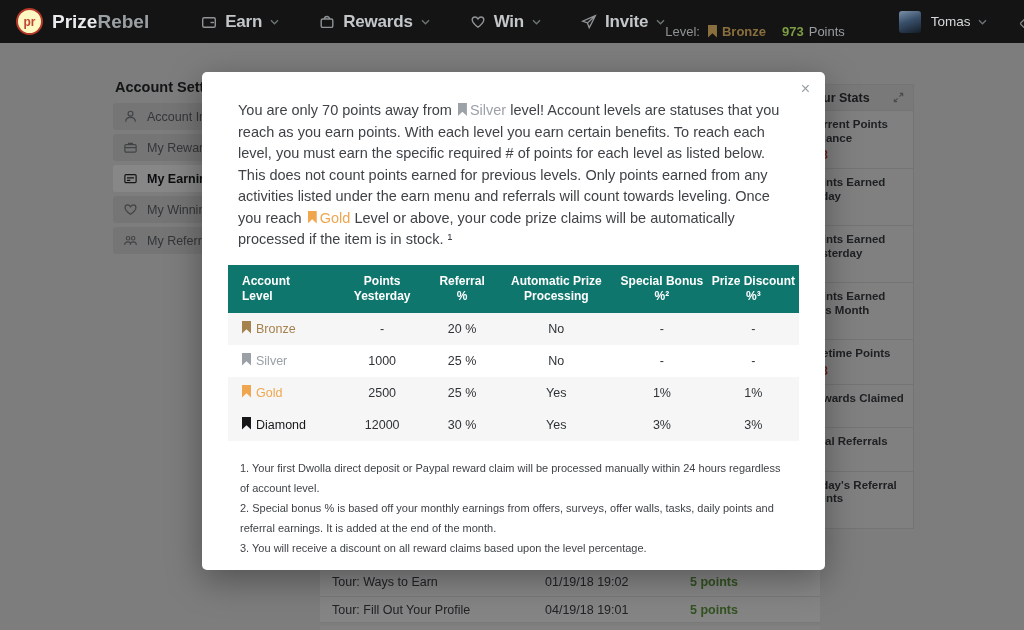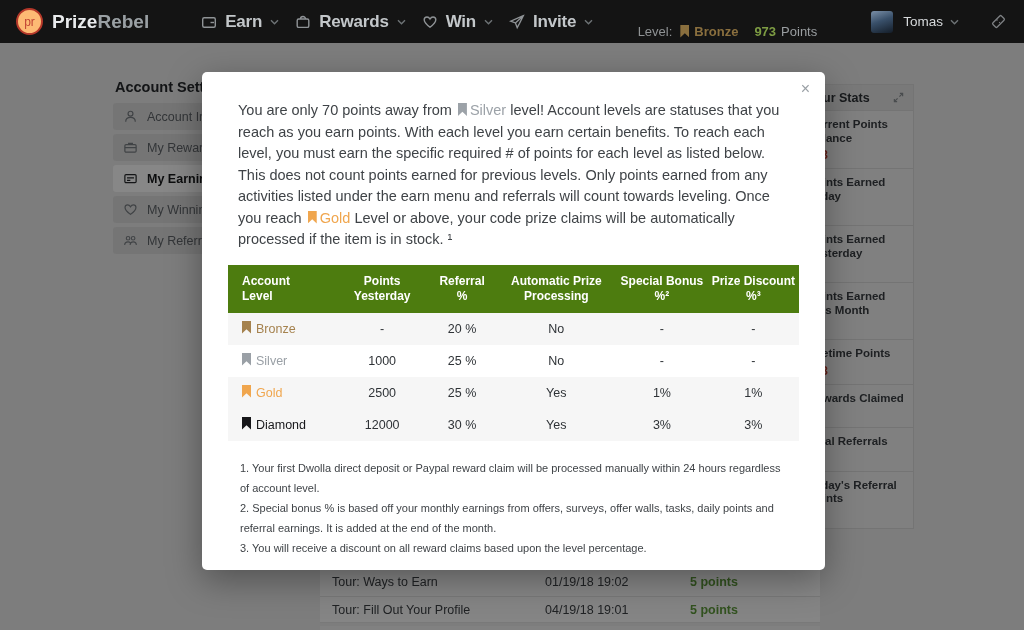--- a/index.html
+++ b/index.html
@@ -4,26 +4,26 @@
 <style>
   * { box-sizing: border-box; margin: 0; padding: 0; }
   html,body { width:1024px; height:630px; }
   body { font-family:"Liberation Sans", sans-serif; }
   .screen { position:relative; width:1024px; height:630px; overflow:hidden; background:#ececec; }
 
   
   .nav { position:absolute; top:0; left:0; right:0; height:43px; background:#141414;
          display:flex; align-items:center; padding:0 16px; z-index:20; }
   .brand { display:flex; align-items:center; gap:9px; cursor:pointer; }
-  .logo-circle { width:27px; height:27px; border-radius:50%; background:#fdba74;
-                 border:2px solid #b5382a; color:#c14434; font-weight:normal; font-size:12px;
+  .logo-circle { width:27px; height:27px; border-radius:50%; background:#fef9c3;
+                 border:2px solid #b5382a; color:#c14434; font-weight:bold; font-size:12px;
                  display:flex; align-items:center; justify-content:center; }
   .brand-bold { color:#e9ebed; font-weight:bold; font-size:19px; }
   .brand-light { color:#9aa0a4; font-weight:bold; font-size:19px; }
-  .menus { display:flex; align-items:center; gap:16px; margin-left:52px; }
+  .menus { display:flex; align-items:center; gap:40px; margin-left:52px; }
   .menu-item { display:flex; align-items:center; gap:8px; color:#c3c7ca; font-size:17px;
                font-weight:bold; letter-spacing:-0.2px; cursor:pointer; }
   .menu-item svg.mi { stroke:#8f9396; }
   .chev { stroke:#6e7376; }
   .nav-right { margin-left:auto; display:flex; align-items:center; }
   .level-group { display:flex; align-items:center; font-size:13px; cursor:pointer;margin-top:19px; }
   .level-label { color:#8f9294; margin-right:8px; }
   .ribbon { display:inline-block; width:9px; height:13px;
             clip-path:polygon(0 0,100% 0,100% 100%,50% 68%,0 100%); }
   .level-name { color:#8a6f3e; font-weight:bold; margin-left:5px; }
@@ -70,21 +70,21 @@
   .modal { position:absolute; left:202px; top:72px; width:623px; height:498px; background:#fff;
            border-radius:5px; z-index:10; box-shadow:0 10px 35px rgba(0,0,0,0.35); }
   .modal-close { position:absolute; top:9px; right:15px; color:#9aa0a5; font-size:16px;
                  cursor:pointer; line-height:1; }
   .modal-intro { margin:28px 36px 0; font-size:14.5px; line-height:21.5px; color:#3f4347; }
   .silver-txt { color:#9ca2a8; }
   .gold-txt { color:#f0a64e; }
   .intro-ribbon { margin:0 3px 0 2px; vertical-align:-1px; }
 
   table.lvl-table { border-collapse:collapse; margin:14px 26px 0; width:571px; table-layout:fixed; }
-  .lvl-table th { background:#4d7c0f; color:#fff; font-size:12px; font-weight:bold;
+  .lvl-table th { background:#0f766e; color:#fff; font-size:12px; font-weight:bold;
                   padding:9px 4px; line-height:15px; text-align:center; }
   .lvl-table th:first-child { text-align:left; padding-left:14px; }
   .lvl-table td { font-size:12.5px; color:#2f3337; text-align:center; height:32px; padding:0 4px; }
   .lvl-table td:first-child { text-align:left; padding-left:14px; }
   .lvl-table tr.striped td { background:#f6f6f6; }
   .lvl-name { font-weight:normal; margin-left:5px; vertical-align:1px; }
   .col-level{width:19%} .col-points{width:16%} .col-ref{width:12%}
   .col-auto{width:21%} .col-bonus{width:16%} .col-disc{width:16%}
 
   .footnotes { margin:17px 38px 0; font-size:11px; color:#3f4347; line-height:20px; }

